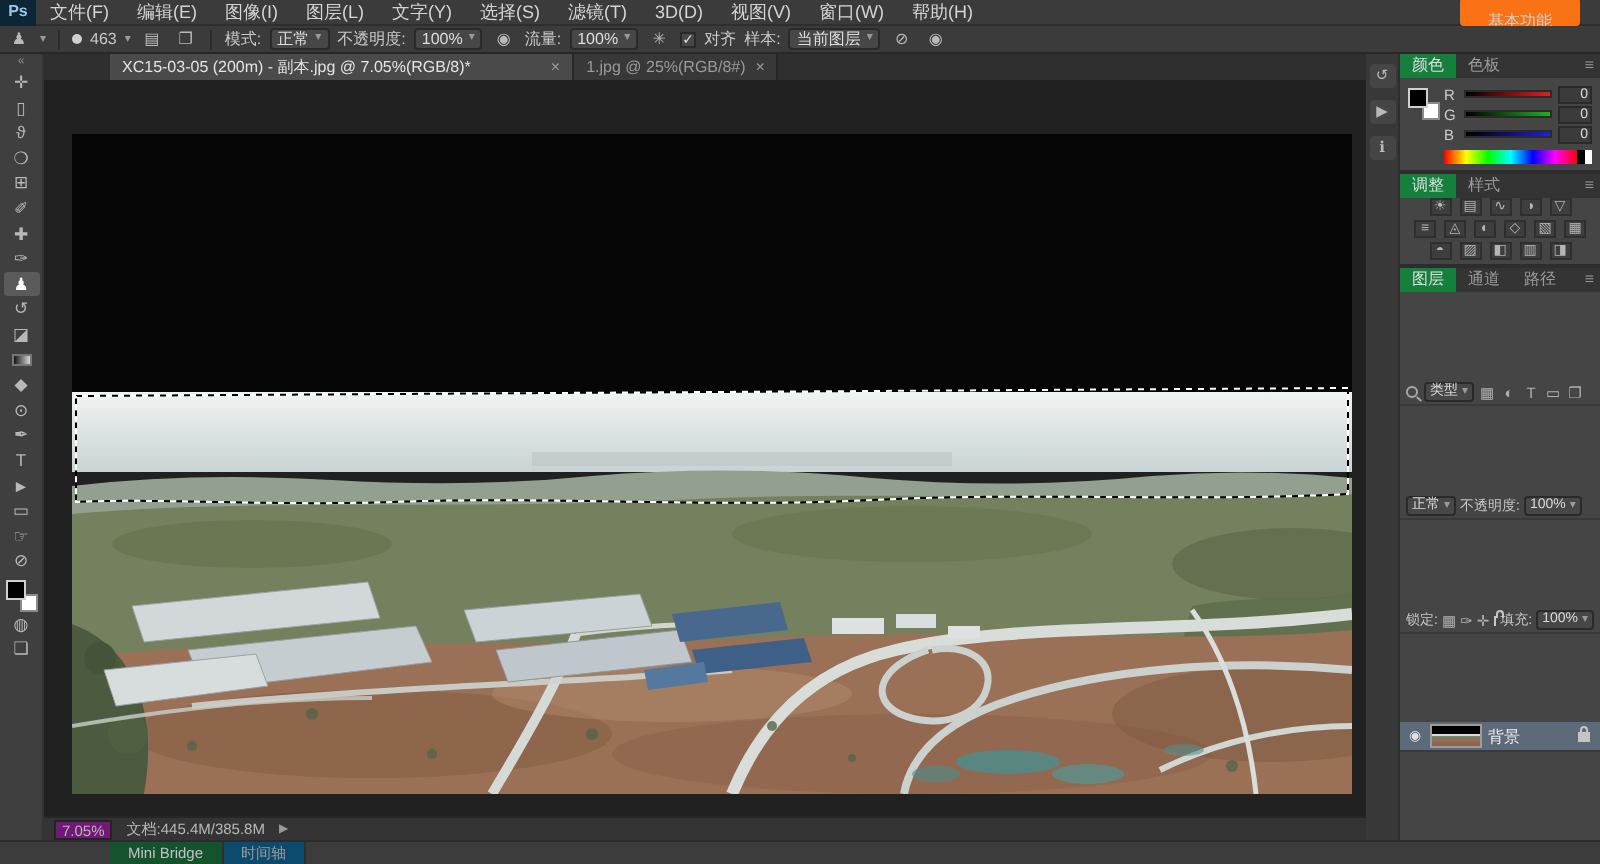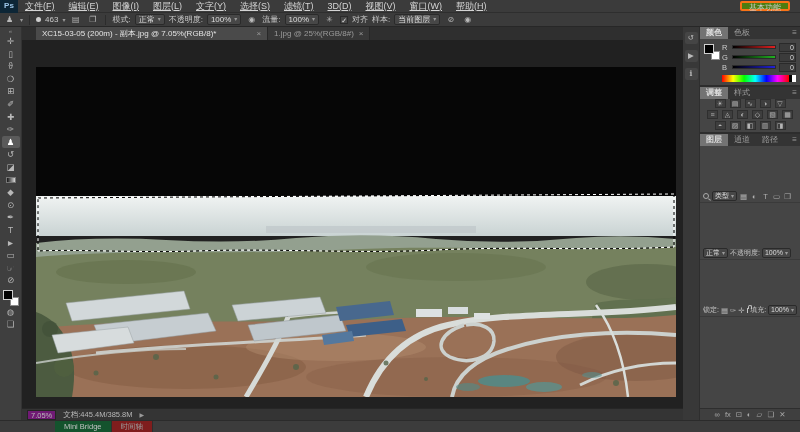--- a/index.html
+++ b/index.html
@@ -5,44 +5,44 @@
   * { margin:0; padding:0; box-sizing:border-box; }
   html,body { width:800px; height:432px; overflow:hidden; background:#2b2b2b;
     font-family:"Liberation Sans","DejaVu Sans",sans-serif; }
   .app { position:relative; width:800px; height:432px; background:#3b3b3b; }
 
   
   .menubar { position:absolute; top:0; left:0; width:800px; height:13px;
     background:#3b3b3b; border-bottom:1px solid #2e2e2e; display:flex; align-items:center; }
   .ps-logo { width:18px; height:15px; background:#0d2636; color:#9ec7e8; font-size:8px;
     font-weight:bold; text-align:center; line-height:13px; }
-  .menu-item { padding:0 7px; font-size:9px; color:#d4d4d4; line-height:13px; white-space:nowrap;text-decoration:underline; }
+  .menu-item { padding:0 7px; font-size:9px; color:#d4d4d4; line-height:13px; white-space:nowrap; }
   .workspace-btn { margin-left:auto; margin-right:10px; font-size:8px; color:#cfcfcf;
-    background:#4d7c0f; border:2px solid #f97316; border-radius:2px; padding:0 7px;
+    background:#4d7c0f; border:7px solid #f97316; border-radius:2px; padding:0 7px;
     height:10px; line-height:9px; }
 
   
   .optionsbar { position:absolute; top:13px; left:0; width:800px; height:14px;
     background:#3b3b3b; border-bottom:1px solid #272727; display:flex; align-items:center;
     gap:4px; padding-left:3px; font-size:8px; color:#c9c9c9; white-space:nowrap; }
   .opt-sep { width:1px; height:10px; background:#2c2c2c; margin:0 2px; }
   .opt-icon { width:13px; height:11px; text-align:center; line-height:11px; color:#b9b9b9; font-size:8px; }
   .opt-select { background:#474747; border:1px solid #2a2a2a; border-radius:2px; height:11px;
     line-height:9px; padding:0 3px; display:flex; align-items:center; gap:3px; color:#dedede; }
   .caret { color:#9a9a9a; font-size:6px; }
   .chk { width:8px; height:8px; background:#474747; border:1px solid #2a2a2a; color:#e0e0e0;
     font-size:7px; line-height:7px; text-align:center; }
   .dot { width:5px; height:5px; border-radius:50%; background:#cfcfcf; display:inline-block; }
 
   
   .tabbar { position:absolute; top:27px; left:22px; width:661px; height:13px;
     background:#2f2f2f; display:flex; align-items:flex-end; }
   .doc-tab { height:13px; display:flex; align-items:center; gap:5px; padding:0 6px;
     font-size:8px; color:#9a9a9a; background:#383838; border-right:1px solid #282828; white-space:nowrap; }
-  .doc-tab.active { background:#4a4a4a; color:#e3e3e3; margin-left:14px;gap:40px; }
+  .doc-tab.active { background:#4a4a4a; color:#e3e3e3; margin-left:33px;gap:40px; }
   .tab-close { font-size:8px; color:#9a9a9a; }
 
   
   .toolbar { position:absolute; top:27px; left:0; width:22px; height:393px; background:#3f3f3f;
     border-right:1px solid #333; display:flex; flex-direction:column; align-items:center; }
   .tb-collapse { height:8px; font-size:6px; color:#8d8d8d; line-height:8px; }
   .tool { width:18px; height:12.6px; line-height:12.6px; text-align:center; font-size:8.5px;
     color:#b8b8b8; border-radius:2px; }
   .tool.active { background:#5a5a5a; color:#ffffff; }
   .grad-sq { width:10px; height:6px; display:inline-block; border:1px solid #777;
@@ -59,33 +59,33 @@
   .docstatus { position:absolute; left:22px; top:408px; width:661px; height:12px;
     background:#343434; border-top:1px solid #262626; display:flex; align-items:center;
     gap:7px; padding-left:5px; font-size:7.5px; color:#b8b8b8; }
   .zoom-field { background:#701a75; border:1px solid #242424; padding:0 3px; height:10px; line-height:9px; }
   .doc-arrow { font-size:6px; color:#9a9a9a; }
 
   
   .bottombar { position:absolute; left:0; top:420px; width:800px; height:12px; background:#3c3c3c;
     border-top:1px solid #2b2b2b; display:flex; align-items:center; padding-left:55px; font-size:7.5px; }
   .bb-tab { padding:0 9px; height:12px; line-height:12px; color:#c2c2c2; background:#14532d; border-right:1px solid #2e2e2e; }
-  .bb-tab.dim { background:#7f1d1d; color:#9a9a9a; }
+  .bb-tab.dim { background:#0c4a6e; color:#9a9a9a; }
 
   
   .dock { position:absolute; top:27px; left:683px; width:117px; height:393px; background:#383838; display:flex; }
   .dock-strip { width:17px; border-right:1px solid #2e2e2e; display:flex; flex-direction:column;
     align-items:center; gap:6px; padding-top:5px; }
   .strip-icon { width:13px; height:12px; background:#454545; border-radius:2px; color:#b9b9b9;
     font-size:7.5px; text-align:center; line-height:12px; }
   .panelcol { width:100px; display:flex; flex-direction:column; }
   .panel { background:#454545; border-bottom:2px solid #2d2d2d; }
   .ptabs { display:flex; background:#343434; height:12px; font-size:8px; color:#9c9c9c; }
   .ptab { padding:0 6px; line-height:12px; white-space:nowrap; }
-  .ptab.active { background:#737373; color:#dedede;font-weight:bold; }
+  .ptab.active { background:#15803d; color:#dedede; }
   .pmenu { margin-left:auto; padding-right:3px; line-height:12px; color:#9a9a9a; font-size:8px; }
 
   
   .color-body { position:relative; padding:3px 4px 2px 22px; }
   .cswatches { position:absolute; left:4px; top:5px; width:16px; height:16px; }
   .cs-bg { position:absolute; right:0; bottom:0; width:9px; height:9px; background:#fff; border:1px solid #8a8a8a; }
   .cs-fg { position:absolute; left:0; top:0; width:10px; height:10px; background:#000; border:1px solid #d0d0d0; }
   .slider-row { display:flex; align-items:center; gap:3px; height:10px; }
   .ch-label { width:7px; font-size:7.5px; color:#cccccc; }
   .ch-track { flex:1; height:4px; border:1px solid #2b2b2b; }
@@ -417,20 +417,26 @@
           <span class="f-icon">▦</span>
           <span class="f-icon">✑</span>
           <span class="f-icon">✛</span>
           <span class="lockicon"></span>
           <span>填充:</span>
           <span class="mini-select">
             <span>100%</span>
             <span class="caret">▾</span>
           </span>
         </div>
+        <div class="layer-row">
+          <span class="eye">◉</span>
+          <span class="lthumb"></span>
+          <span class="lname">背景</span>
+          <span class="lockicon badge"></span>
+        </div>
         <div class="spacer"></div>
         <div class="lfooter">
           <span>∞</span>
           <span>fx</span>
           <span>⊡</span>
           <span>◐</span>
           <span>▱</span>
           <span>❏</span>
           <span>✕</span>
         </div>

